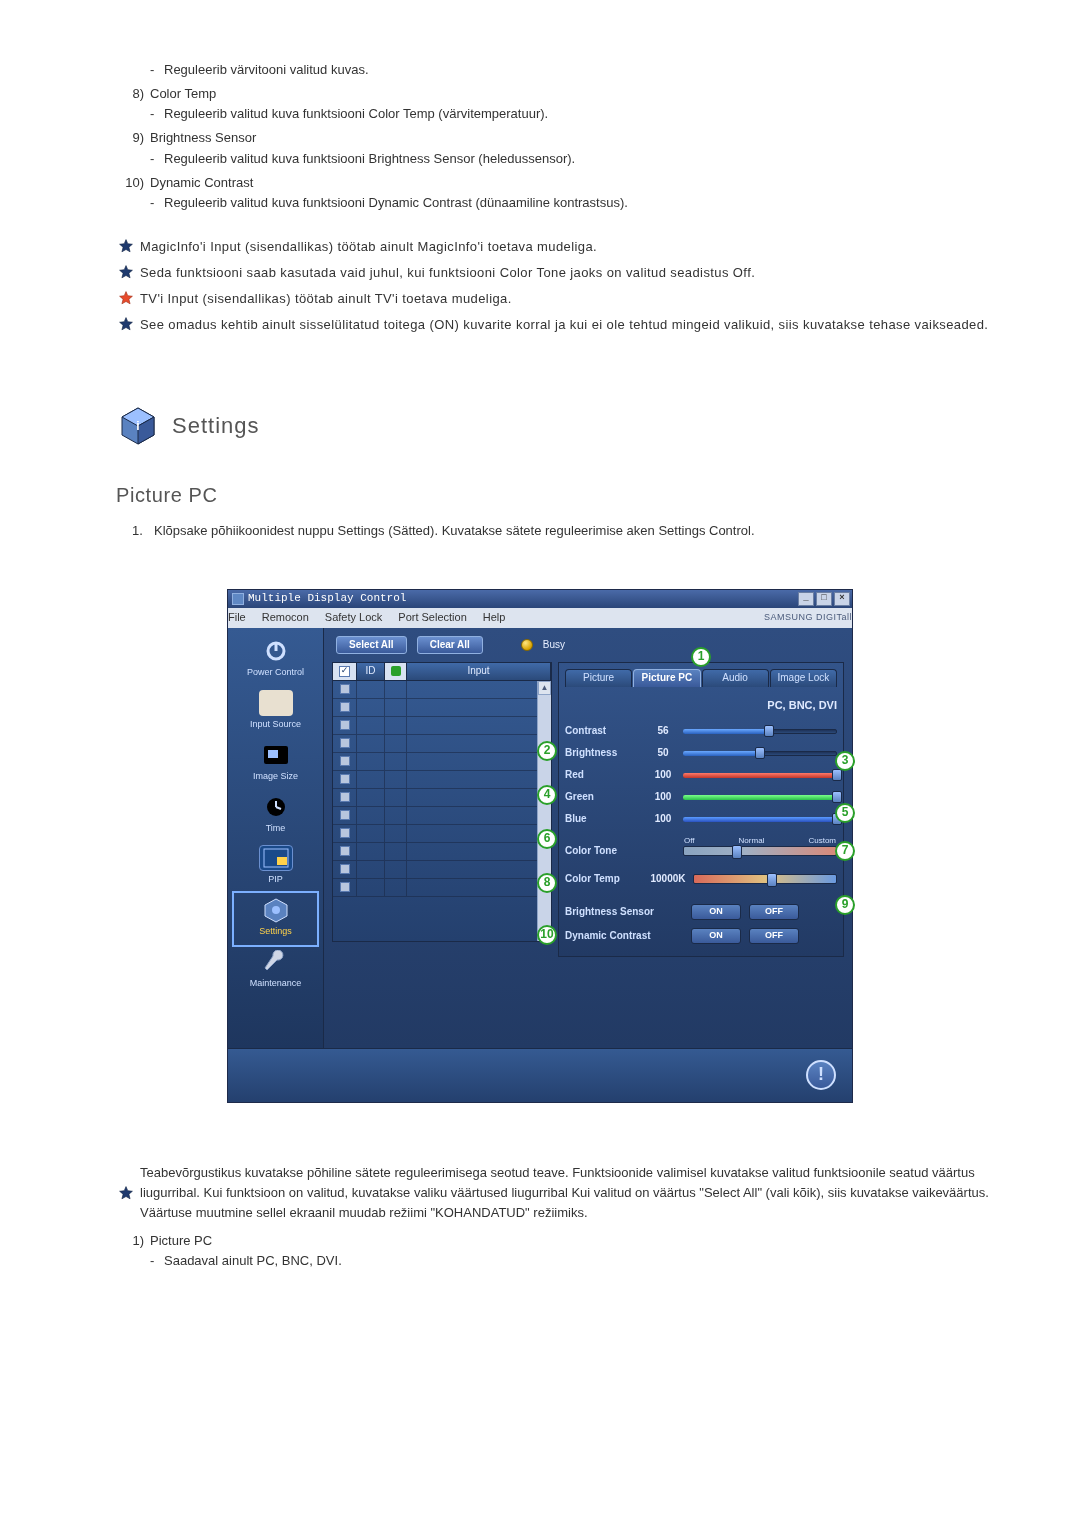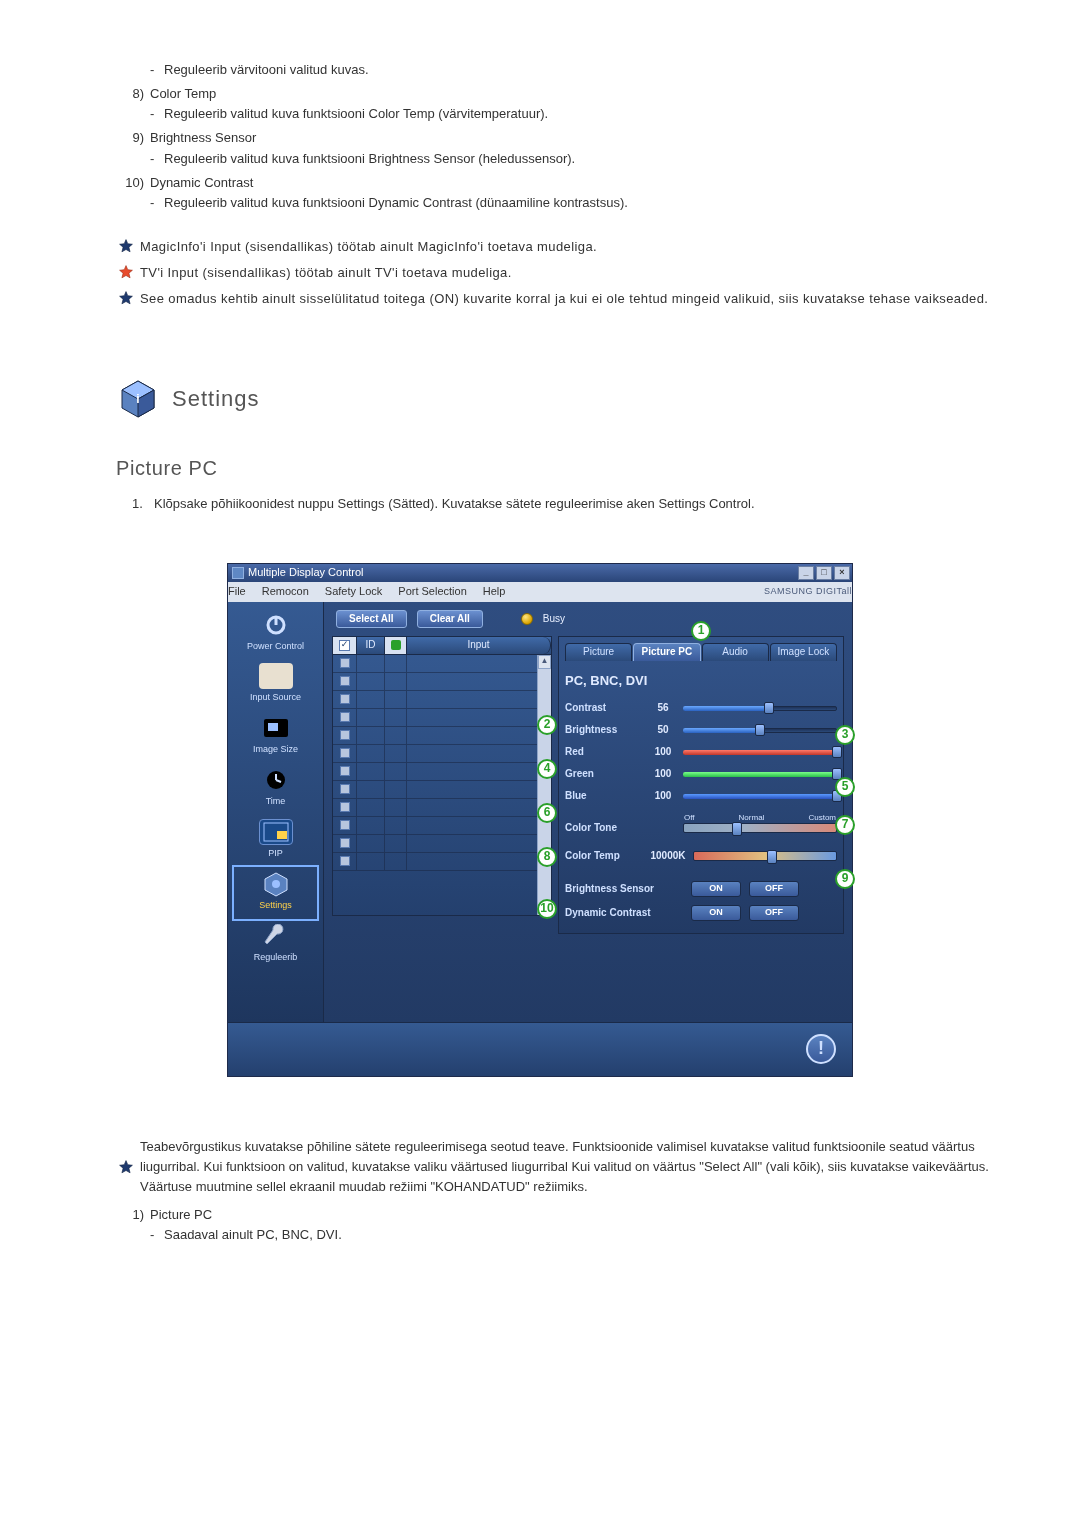--- a/index.html
+++ b/index.html
@@ -34,21 +34,21 @@
   .settings-title { font-size: 22px; letter-spacing: 1px; color: #555; }
   .picturepc-title { font-size: 20px; letter-spacing: 0.6px; color: #555; padding-left: 26px; margin-bottom: 10px; }
   .step-row { display: flex; padding-left: 42px; }
   .step-row .num { width: 22px; flex-shrink: 0; }
   .step-row .txt { flex: 1; }
 
   .screenshot-wrap { width: 626px; margin: 48px auto 60px auto; }
   .mdc-window { border: 1px solid #1e2a4a; background: #2b4a7a; font-family: Tahoma, Arial, sans-serif; font-size: 11px; color: #d0dcf0; }
   .mdc-titlebar {
     height: 18px; background: linear-gradient(#4a6aa8, #2a4578);
-    display: flex; align-items: center; padding: 0 2px 0 4px; color: #fff; font-size: 11px;
+    display: flex; align-items: center; padding: 0 2px 0 4px; color: #fff; font-size: 11px; font-family: Liberation Mono, monospace;
   }
   .mdc-titlebar .tb-icon { width: 12px; height: 12px; background: #5f88c4; margin-right: 4px; border: 1px solid #90b0e0; }
   .mdc-titlebar .tb-label { flex: 1; }
   .mdc-titlebar .tb-btn { width: 16px; height: 14px; background: #c9d4e8; border: 1px solid #6b7fa3; margin-left: 2px; display: inline-flex; align-items: center; justify-content: center; color: #333; font-weight: bold; font-size: 9px; }
   .mdc-menubar { height: 20px; background: #dde4ef; display: flex; align-items: center; padding: 0 0; color: #333; font-size: 11px; }
   .mdc-menubar .menu-item { margin-right: 16px; }
   .mdc-menubar .brand { margin-left: auto; font-size: 9px; letter-spacing: 0.5px; color: #4a5a7a; }
 
   .mdc-body { display: flex; min-height: 420px; position: relative; }
   .mdc-sidebar { width: 96px; background: linear-gradient(#355a92, #1e365e); border-right: 1px solid #1a2a48; padding: 6px 0; }
@@ -78,42 +78,42 @@
 
   .content-cols { display: flex; gap: 6px; align-items: stretch; }
   .list-panel { width: 220px; background: linear-gradient(#355a92, #24406e); border: 1px solid #1a2a48; position: relative; }
   .list-header { display: flex; height: 18px; background: linear-gradient(#406aa8, #2b4a7a); border-bottom: 1px solid #1a2a48; font-size: 10px; }
   .list-header .hcell { border-right: 1px solid #1a2a48; display: flex; align-items: center; justify-content: center; color: #e0eaff; }
   .hcell.chk { width: 24px; background: #d8e2f2; }
   .hcell.chk .cb { width: 11px; height: 11px; background: #fff; border: 1px solid #5a7ab0; display: inline-flex; align-items: center; justify-content: center; color: #1a3a6a; font-size: 9px; }
   .hcell.id { width: 28px; }
   .hcell.st { width: 22px; background: #d8e2f2; }
   .hcell.st .dot { width: 10px; height: 10px; background: #2aa02a; border-radius: 2px; }
-  .hcell.input { flex: 1; border-radius: 8px; }
+  .hcell.input { flex: 1; }
   .list-rows { position: relative; }
   .list-row { display: flex; height: 18px; border-bottom: 1px solid rgba(26,42,72,0.6); }
   .list-row .rcell { border-right: 1px solid rgba(26,42,72,0.6); }
   .list-row .rcell.chk { width: 24px; display: flex; align-items: center; justify-content: center; }
   .list-row .rcell.chk .cb2 { width: 10px; height: 10px; background: #b8c6de; border: 1px solid #5a7ab0; }
   .list-row .rcell.id { width: 28px; }
   .list-row .rcell.st { width: 22px; }
   .list-row .rcell.input { flex: 1; }
   .list-scroll { position: absolute; right: 0; top: 18px; bottom: 0; width: 14px; background: #c9d4e8; border-left: 1px solid #8ea4c8; }
   .list-scroll .sc-btn { height: 14px; background: #dde4ef; border: 1px solid #8ea4c8; display: flex; align-items: center; justify-content: center; color: #4a5a7a; font-size: 8px; }
 
   .settings-panel { flex: 1; background: linear-gradient(#33548a, #223a64); border: 1px solid #1a2a48; position: relative; padding: 4px 6px 8px 6px; }
   .tab-row { display: flex; height: 20px; align-items: flex-end; gap: 1px; margin-bottom: 2px; }
   .tab {
     flex: 1; height: 18px; border: 1px solid #1a2a48; border-bottom: none;
     background: linear-gradient(#406aa8, #2b4a7a); color: #cfe0ff; font-size: 10px;
     display: flex; align-items: center; justify-content: center;
     border-top-left-radius: 4px; border-top-right-radius: 4px;
   }
   .tab.active { background: linear-gradient(#5a82c0, #3a5a9a); border-color: #90b0e0; color: #fff; font-weight: bold; }
-  .panel-sub { text-align: left; color: #e0eaff; font-weight: bold; font-size: 13px; padding: 8px 0 6px 0; }
+  .panel-sub { text-align: right; color: #e0eaff; font-weight: bold; font-size: 11px; padding: 8px 0 6px 0; }
   .ctrl-row { display: flex; align-items: center; height: 22px; font-size: 10px; }
   .ctrl-row .lbl { width: 78px; color: #cfe0ff; font-weight: bold; }
   .ctrl-row .val { width: 40px; text-align: center; color: #e0eaff; font-weight: bold; }
   .ctrl-row .slider { flex: 1; height: 10px; position: relative; }
   .slider .track {
     position: absolute; left: 0; right: 0; top: 3px; height: 5px;
     border: 1px solid #1a2a48; border-radius: 2px;
     background: linear-gradient(#1e3258, #2b4a7a);
   }
   .slider .fill { position: absolute; left: 0; top: 3px; height: 5px; border-radius: 2px; }
@@ -186,20 +186,28 @@
 <div id="footnotes" style="margin-top:24px;">
     <div class="footnote-row">
       <span class="star-icon star-navy">
         <svg width="14" height="14" viewBox="0 0 24 24">
           <polygon points="12,1 15,8 23,9 17,14 19,22 12,18 5,22 7,14 1,9 9,8"></polygon>
         </svg>
       </span>
       <span class="txt">MagicInfo'i Input (sisendallikas) töötab ainult MagicInfo'i toetava mudeliga.</span>
     </div>
     <div class="footnote-row">
+      <span class="star-icon star-navy">
+        <svg width="14" height="14" viewBox="0 0 24 24">
+          <polygon points="12,1 15,8 23,9 17,14 19,22 12,18 5,22 7,14 1,9 9,8"></polygon>
+        </svg>
+      </span>
+      <span class="txt">Seda funktsiooni saab kasutada vaid juhul, kui funktsiooni Color Tone jaoks on valitud seadistus Off.</span>
+    </div>
+    <div class="footnote-row">
       <span class="star-icon star-red">
         <svg width="14" height="14" viewBox="0 0 24 24">
           <polygon points="12,1 15,8 23,9 17,14 19,22 12,18 5,22 7,14 1,9 9,8"></polygon>
         </svg>
       </span>
       <span class="txt">TV'i Input (sisendallikas) töötab ainult TV'i toetava mudeliga.</span>
     </div>
     <div class="footnote-row">
       <span class="star-icon star-navy">
         <svg width="14" height="14" viewBox="0 0 24 24">
@@ -300,21 +308,21 @@
             </svg>
           </div>
           <div class="si-label">Settings</div>
         </div>
         <div class="side-item">
           <div class="side-icon">
             <svg width="26" height="24" viewBox="0 0 26 24">
                 <path d="M4 20 L14 10 A5 5 0 1 0 10 6 L2 18 Z" fill="#cfd6e6" stroke="#8ea4c8"></path>
               </svg>
           </div>
-          <div class="si-label">Reguleerib</div>
+          <div class="si-label">Maintenance</div>
         </div>
       </div>
 
       <div class="mdc-main">
         <div class="top-controls">
           <span class="btn-pill">Select All</span>
           <span class="btn-pill">Clear All</span>
           <span style="width:18px;"></span>
           <span class="busy-led"></span>
           <span class="busy-label">Busy</span>

